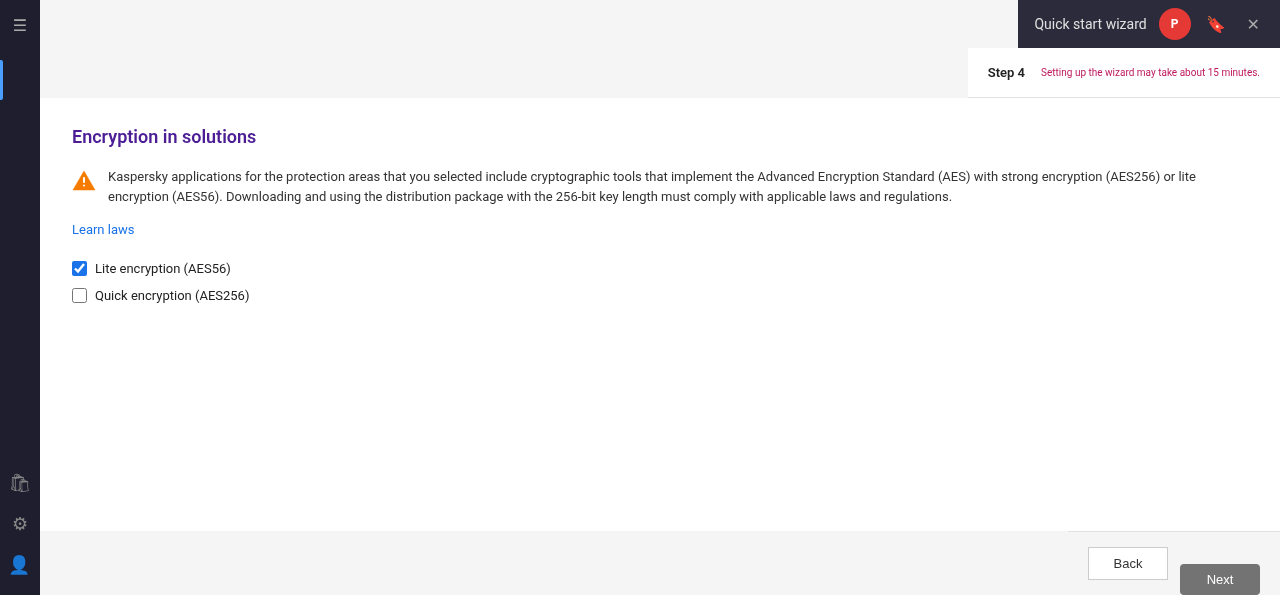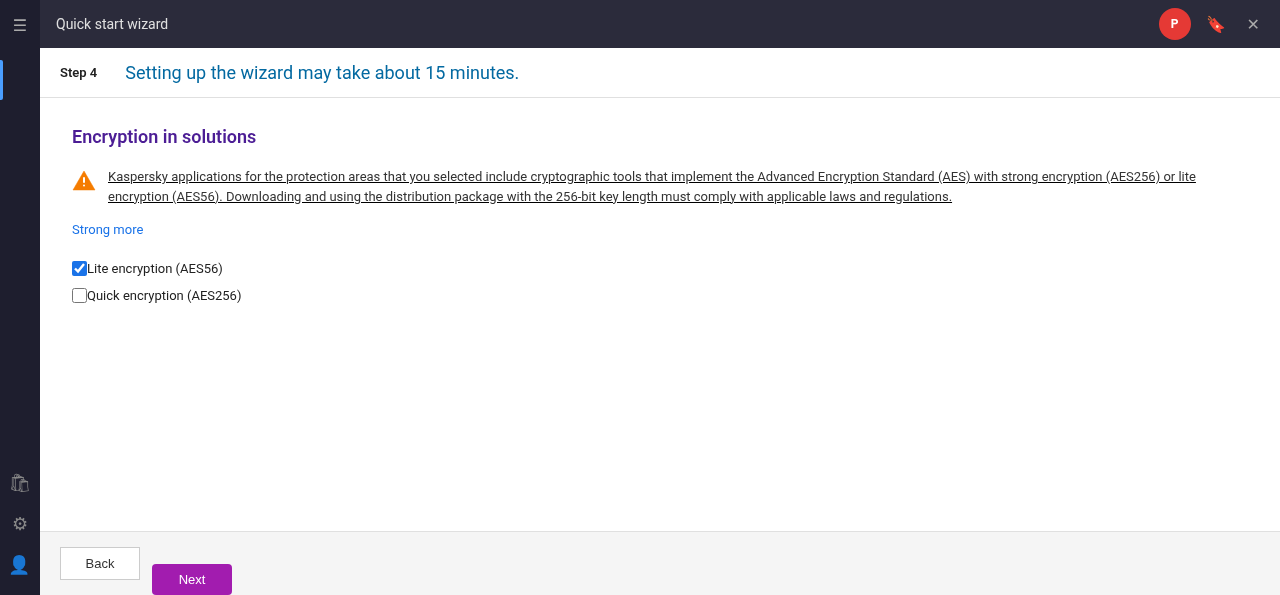--- a/index.html
+++ b/index.html
@@ -51,20 +51,21 @@
       font-size: 18px;
       cursor: pointer;
     }
 
     
     .main {
       flex: 1;
       display: flex;
       flex-direction: column;
       background: #f5f5f5;
+      align-items: flex-end;
     }
 
     
     .titlebar {
       background: #2b2b3b;
       height: 48px;
       display: flex;
       align-items: center;
       padding: 0 16px;
       flex-shrink: 0;
@@ -112,23 +113,22 @@
       padding: 0 20px;
       gap: 16px;
       flex-shrink: 0;
     }
     .step-label {
       font-weight: 600;
       font-size: 13px;
       color: #222;
     }
     .step-desc {
-      font-size: 18px;
-      color: #0369a1;
-      margin-left: 12px;
+      font-size: 10px;
+      color: #be185d;
     }
 
     
     .content {
       flex: 1;
       background: #ffffff;
       padding: 28px 32px;
       overflow-y: auto;
       display: flex;
       flex-direction: column;
@@ -139,21 +139,20 @@
       font-weight: 600;
       color: #4c1d95;
       margin-bottom: 20px;
     }
 
     .warning-box {
       display: flex;
       align-items: flex-start;
       gap: 12px;
       margin-bottom: 16px;
-      text-decoration: underline;
     }
     .warning-icon {
       flex-shrink: 0;
       margin-top: 2px;
     }
     .warning-triangle {
       width: 24px;
       height: 24px;
     }
     .warning-text {
@@ -173,21 +172,21 @@
 
     .checkbox-group {
       display: flex;
       flex-direction: column;
       gap: 12px;
       margin-top: 4px;
     }
     .checkbox-item {
       display: flex;
       align-items: center;
-      gap: 0;
+      gap: 8px;
       font-size: 13px;
       color: #222;
       cursor: pointer;
     }
     .checkbox-item input[type="checkbox"] {
       width: 15px;
       height: 15px;
       cursor: pointer;
       accent-color: #1a73e8;
     }
@@ -207,21 +206,21 @@
       background: #ffffff;
       border: 1px solid #ccc;
       color: #333;
       font-size: 13px;
       padding: 8px 20px;
       border-radius: 0;
       cursor: pointer;
       min-width: 80px;
     }
     .btn-next {
-      background: #a21caf;
+      background: #737373;
       border: none;
       color: #ffffff;
       font-size: 13px;
       padding: 8px 24px;
       border-radius: 4px;
       cursor: pointer;
       min-width: 80px;
       font-weight: 500;
       margin-top: 31px;
     }
@@ -262,21 +261,21 @@
       <div class="warning-icon">
         <svg class="warning-triangle" viewBox="0 0 24 24" fill="none" xmlns="http://www.w3.org/2000/svg">
           <path d="M1 21h22L12 2 1 21z" fill="#f57c00" stroke="#f57c00" stroke-width="0.5"></path>
           <path d="M12 9v4" stroke="white" stroke-width="2" stroke-linecap="round"></path>
           <circle cx="12" cy="16.5" r="1" fill="white"></circle>
         </svg>
       </div>
       <span class="warning-text">Kaspersky applications for the protection areas that you selected include cryptographic tools that implement the Advanced Encryption Standard (AES) with strong encryption (AES256) or lite encryption (AES56). Downloading and using the distribution package with the 256-bit key length must comply with applicable laws and regulations.</span>
     </div>
 
-    <a class="learn-more-link">Strong more</a>
+    <a class="learn-more-link">Learn laws</a>
 
     <div class="checkbox-group">
       <label class="checkbox-item">
         <input type="checkbox" id="lite-encryption" checked="" style="">
         <span>Lite encryption (AES56)</span>
       </label>
       <label class="checkbox-item">
         <input type="checkbox" id="strong-encryption" style="">
         <span>Quick encryption (AES256)</span>
       </label>

